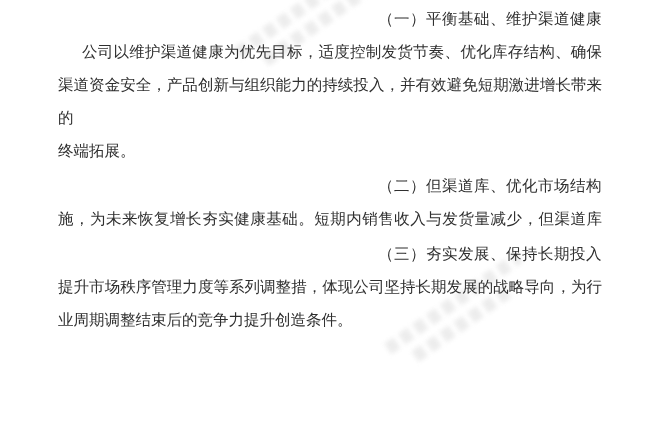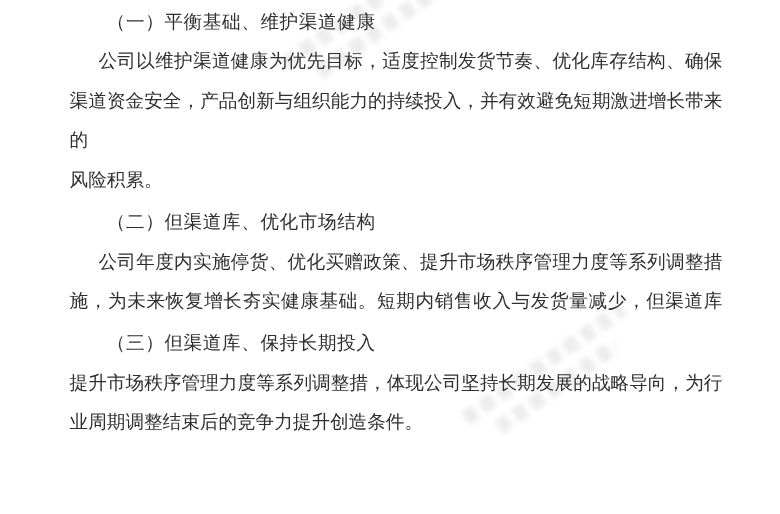--- a/index.html
+++ b/index.html
@@ -21,20 +21,21 @@
     padding: 2px 48px 0 58px; 
   }
 
   .section-heading {
     font-size: 15.5px;
     line-height: 33px;
     text-indent: 2em;
     letter-spacing: 0.5px;
     white-space: nowrap;
     margin-top: 2px;
+    text-align: right;
   }
   .section:first-child .section-heading { margin-top: 0; }
 
   .paragraph { margin-top: 0; }
 
   .para-line {
     font-size: 15.5px;
     line-height: 33px;
     text-align: justify;
     text-align-last: justify;
@@ -81,34 +82,33 @@
     <div class="wm-strip"></div>
   </div>
 
   <div class="content">
 
     <div class="section">
       <div class="section-heading">（一）平衡基础、维护渠道健康</div>
       <div class="paragraph">
         <div class="para-line first">公司以维护渠道健康为优先目标，适度控制发货节奏、优化库存结构、确保</div>
         <div class="para-line">渠道资金安全，产品创新与组织能力的持续投入，并有效避免短期激进增长带来的</div>
-        <div class="para-line last">风险积累。</div>
+        <div class="para-line last">终端拓展。</div>
       </div>
     </div>
 
     <div class="section">
       <div class="section-heading">（二）但渠道库、优化市场结构</div>
       <div class="paragraph">
-        <div class="para-line first">公司年度内实施停货、优化买赠政策、提升市场秩序管理力度等系列调整措</div>
         <div class="para-line">施，为未来恢复增长夯实健康基础。短期内销售收入与发货量减少，但渠道库</div>
       </div>
     </div>
 
     <div class="section">
-      <div class="section-heading">（三）但渠道库、保持长期投入</div>
+      <div class="section-heading">（三）夯实发展、保持长期投入</div>
       <div class="paragraph">
         <div class="para-line">提升市场秩序管理力度等系列调整措，体现公司坚持长期发展的战略导向，为行</div>
         <div class="para-line last">业周期调整结束后的竞争力提升创造条件。</div>
       </div>
     </div>
 
   </div>
 </div>
 
 </body></html>

